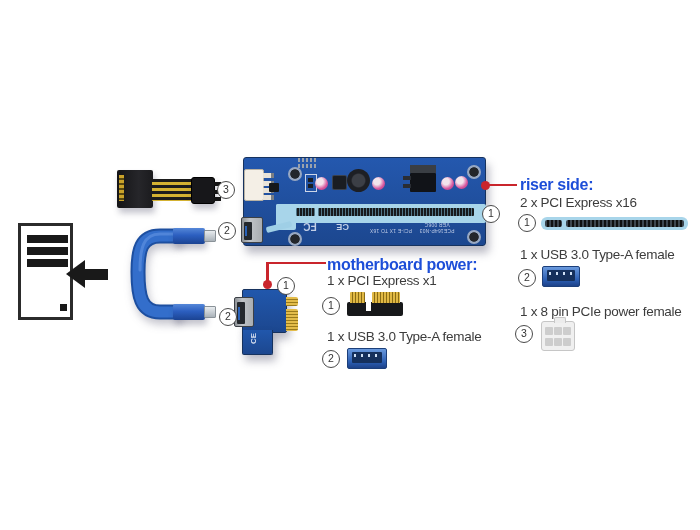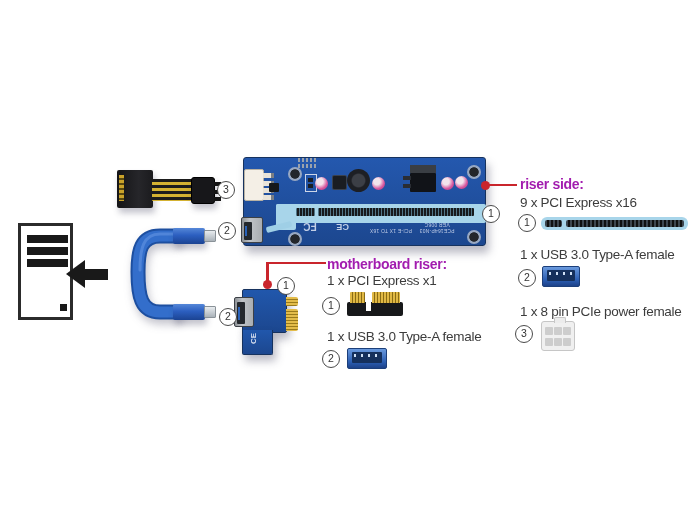--- a/index.html
+++ b/index.html
@@ -2,21 +2,21 @@
 <html><head>
 <meta charset="utf-8">
 <style>
   html,body{margin:0;padding:0;background:#fff;}
   #stage{
     position:relative;width:700px;height:530px;background:#ffffff;overflow:hidden;
     font-family:"Liberation Sans",sans-serif;color:#3a3a3a;
   }
   .abs{position:absolute;}
   
-  .ttl{font-size:14px;font-weight:bold;color:#a21caf;letter-spacing:-0.3px;white-space:nowrap;}
+  .ttl{font-size:16px;font-weight:bold;color:#1d4ed8;letter-spacing:-0.3px;white-space:nowrap;}
   .lbl{font-size:13.5px;color:#3c3c3c;letter-spacing:-0.3px;white-space:nowrap;}
   .badge{
     width:18px;height:18px;box-sizing:border-box;border:1.5px solid #4a4a4a;border-radius:50%;
     background:#fff;font-size:10.5px;line-height:14.5px;text-align:center;color:#333;
   }
   
   .redline{background:#c9252c;}
   .reddot{width:9px;height:9px;border-radius:50%;background:#c9252c;}
   
   .tower{width:55px;height:97px;border:3px solid #2b2b2b;box-sizing:border-box;background:#fff;}
@@ -195,21 +195,21 @@
 
   <div class="abs badge" style="left:217px;top:181px;">3</div>
   <div class="abs badge" style="left:218px;top:222px;">2</div>
   <div class="abs badge" style="left:482px;top:205px;">1</div>
   <div class="abs badge" style="left:277px;top:277px;">1</div>
   <div class="abs badge" style="left:219px;top:308px;">2</div>
 
   <div>
     <div class="abs ttl" style="left:520px;top:176px;">riser side:</div>
 
-    <div class="abs lbl" style="left:520px;top:195px;">9 x PCI Express x16</div>
+    <div class="abs lbl" style="left:520px;top:195px;">2 x PCI Express x16</div>
     <div class="abs badge" style="left:518px;top:214px;">1</div>
     <div class="abs x16thumb" style="left:541px;top:217px;">
       <div class="seg" style="left:4px;width:17px;"></div>
       <div class="seg" style="left:25px;width:118px;"></div>
     </div>
 
     <div class="abs lbl" style="left:520px;top:247px;">1 x USB 3.0 Type-A female</div>
     <div class="abs badge" style="left:518px;top:269px;">2</div>
     <div class="abs usbthumb" style="left:542px;top:266px;">
       <div class="inner"></div>
@@ -223,21 +223,21 @@
       <div class="pin" style="left:3px;top:5px;"></div>
         <div class="pin" style="left:12px;top:5px;"></div>
         <div class="pin" style="left:21px;top:5px;"></div>
       <div class="pin" style="left:3px;top:16px;"></div>
         <div class="pin" style="left:12px;top:16px;"></div>
         <div class="pin" style="left:21px;top:16px;"></div>
     </div>
   </div>
 
   <div>
-    <div class="abs ttl" style="left:327px;top:256px;">motherboard riser:</div>
+    <div class="abs ttl" style="left:327px;top:256px;">motherboard power:</div>
 
     <div class="abs lbl" style="left:327px;top:273px;">1 x PCI Express x1</div>
     <div class="abs badge" style="left:322px;top:297px;">1</div>
     <div class="abs x1thumb" style="left:347px;top:292px;">
       <div class="base"></div>
       <div class="gold" style="left:3px;width:15px;"></div>
       <div class="gold" style="left:25px;width:28px;"></div>
       <div class="notch"></div>
     </div>
 

